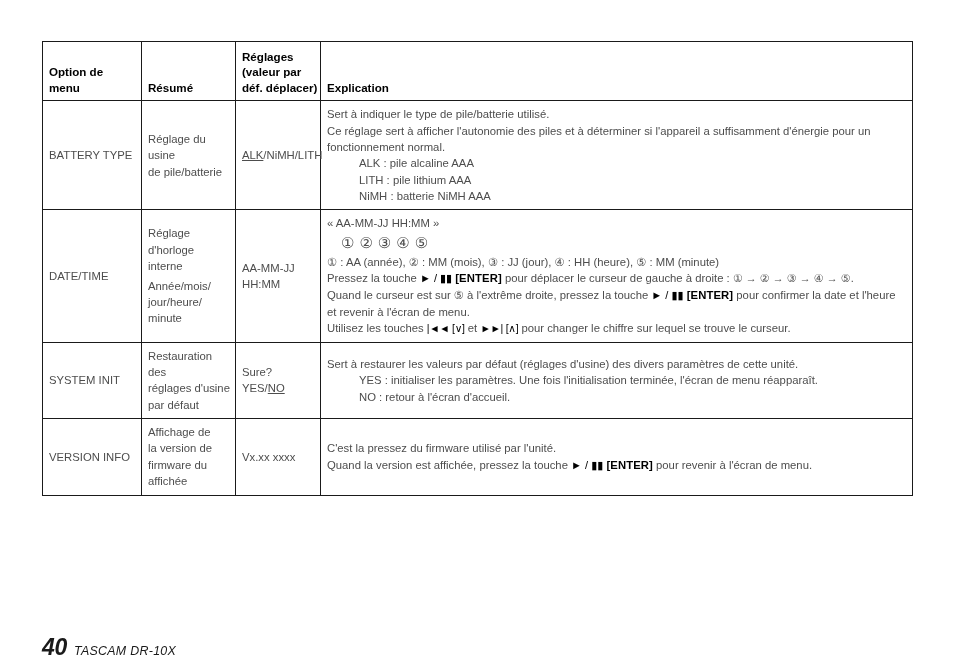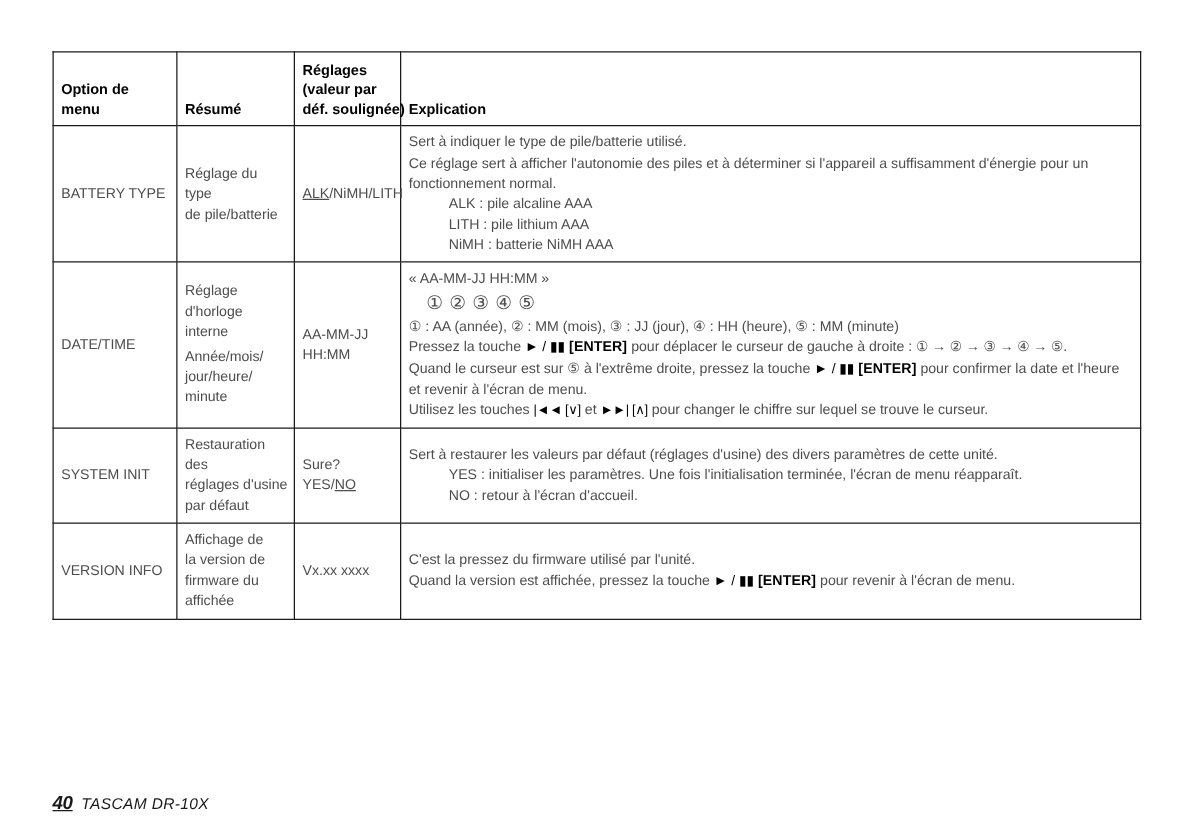--- a/index.html
+++ b/index.html
@@ -105,25 +105,24 @@
   .footer {
     position: absolute;
     left: 42px;
     top: 634px;
     display: flex;
     align-items: baseline;
     gap: 7px;
     color: #1a1a1a;
   }
   .footer .pg {
-    font-size: 15px;
+    font-size: 23px;
     font-weight: bold;
     font-style: italic;
     letter-spacing: -0.3px;
-    text-decoration: underline;
   }
   .footer .model {
     font-size: 12.4px;
     font-style: italic;
     font-weight: normal;
     letter-spacing: 0.3px;
   }
 </style>
 </head>
 <body>
@@ -138,32 +137,32 @@
       <col class="col-expl">
     </colgroup>
 
     <thead>
       <tr>
         <th>Option de menu</th>
         <th>Résumé</th>
         <th>
           <span class="line">Réglages</span>
           <span class="line">(valeur par</span>
-          <span class="line">déf. soulignée)</span>
+          <span class="line">déf. déplacer)</span>
         </th>
         <th class="hdr-expl">Explication</th>
       </tr>
     </thead>
 
     <tbody>
 
       <tr>
         <td class="opt-cell">BATTERY TYPE</td>
         <td class="sum-cell">
-          <span class="blk">Réglage du type</span>
+          <span class="blk">Réglage du usine</span>
           <span class="blk">de pile/batterie</span>
         </td>
         <td class="set-cell">
           <u class="dflt">ALK</u><span>/NiMH/LITH</span>
         </td>
         <td class="expl-cell">
           <span class="line wrap">Sert à indiquer le type de pile/batterie utilisé.</span>
           <span class="line wrap">Ce réglage sert à afficher l'autonomie des piles et à déterminer si l'appareil a suffisamment d'énergie pour un fonctionnement normal.</span>
           <span class="line indent">ALK : pile alcaline AAA</span>
           <span class="line indent">LITH : pile lithium AAA</span>

